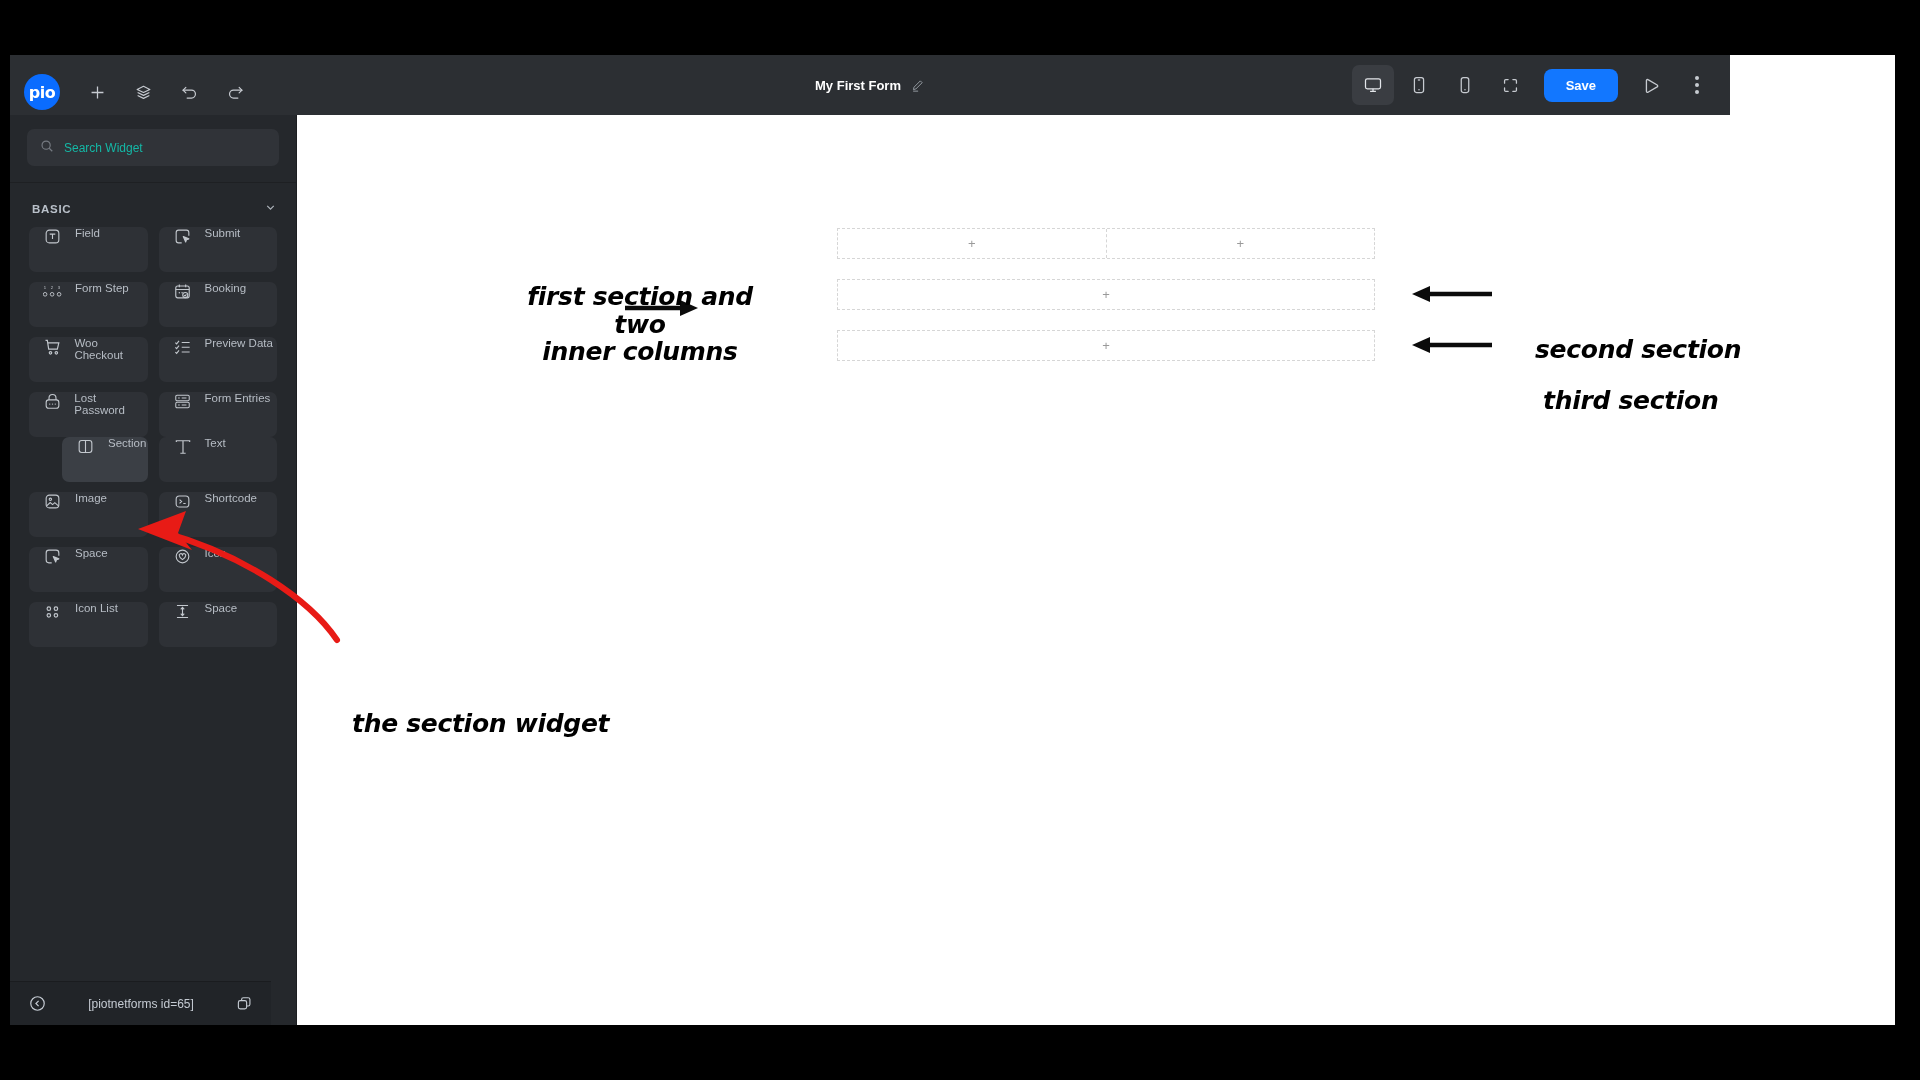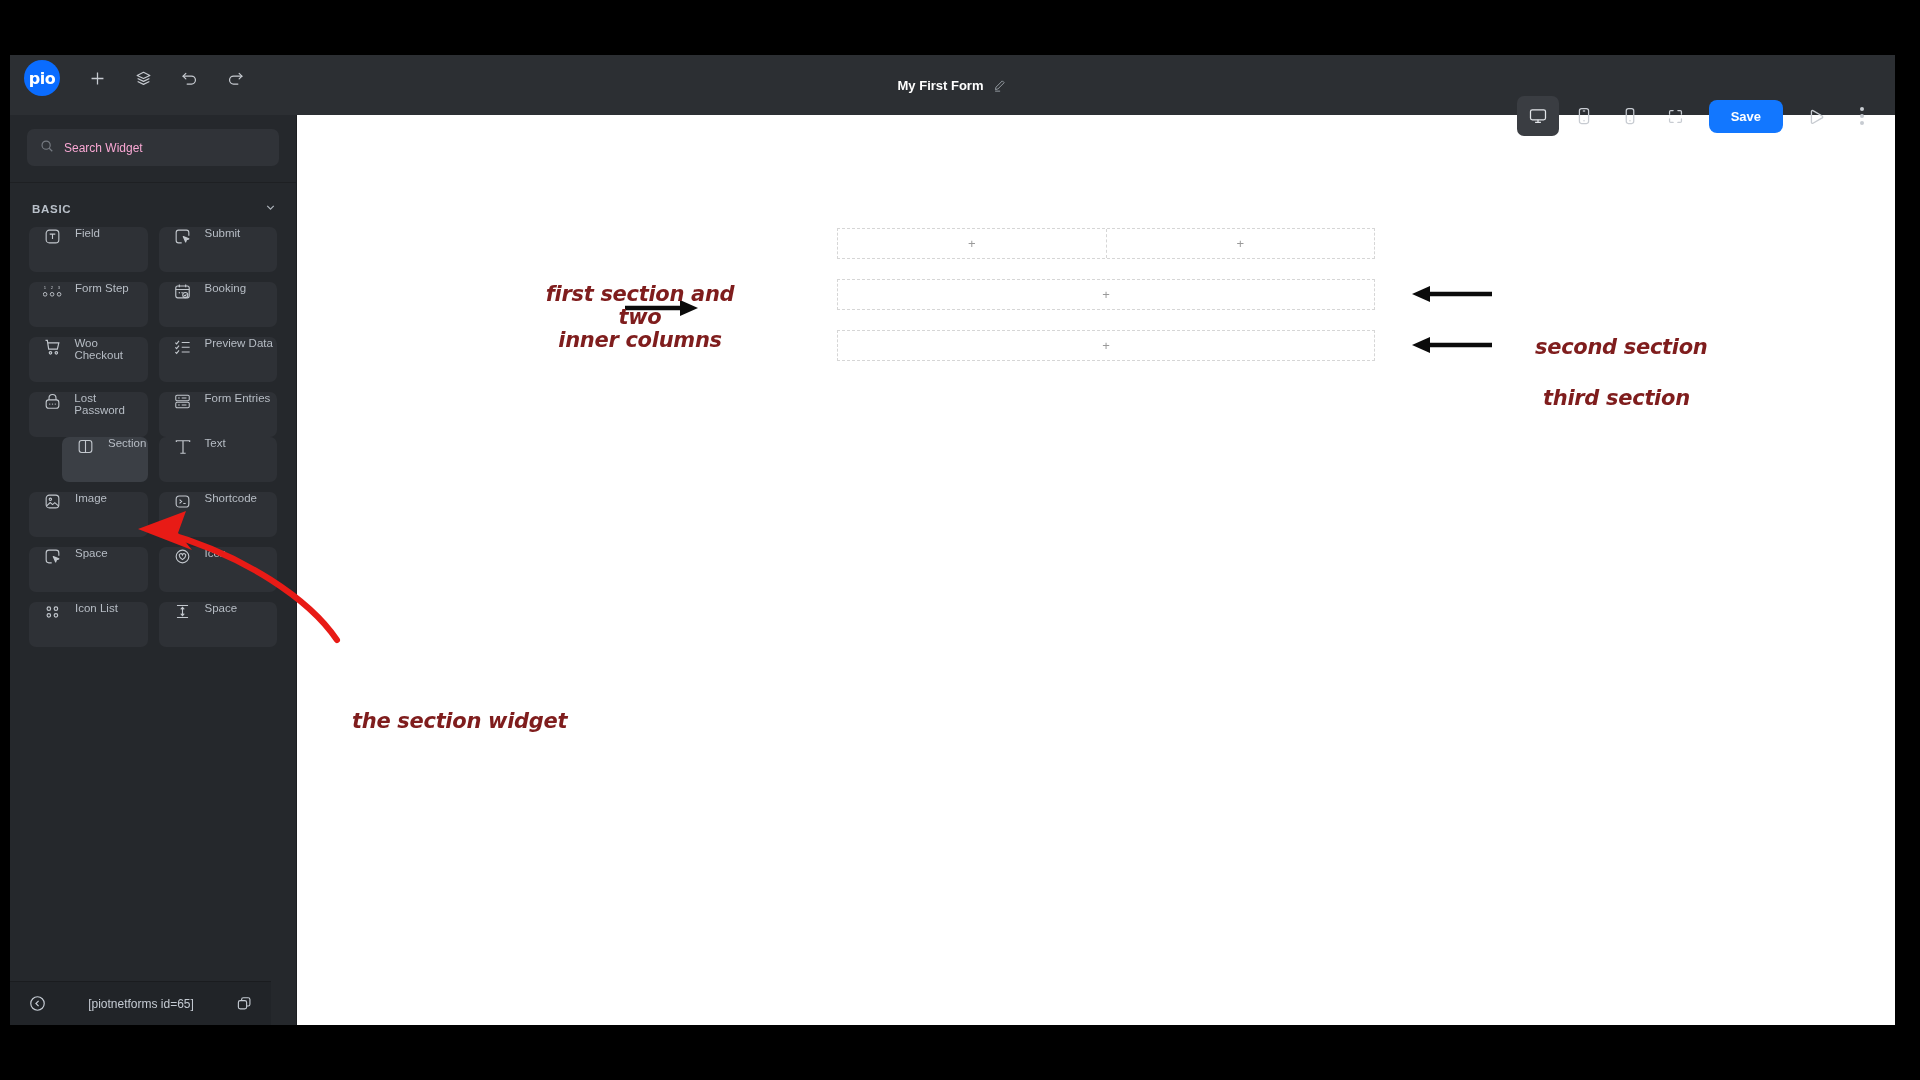--- a/index.html
+++ b/index.html
@@ -14,23 +14,23 @@
     left: 10px; top: 55px;
     width: 1885px; height: 970px;
     background: #ffffff;
     display: flex;
     overflow: hidden;
   }
 
   
   .topbar {
     position: absolute; left: 0; top: 0;
-    width: 1885px; height: 60px;
+    width: 1720px; height: 60px;
     background: #2c2f33;
-    display: flex; align-items: flex-start;
+    display: flex; align-items: flex-end;
     z-index: 5;
   }
   .tb-left { display: flex; align-items: center; gap: 0px; padding-left: 14px; }
   .logo {
     width: 36px; height: 36px; border-radius: 50%;
     background: #0a6cff;
     display: flex; align-items: center; justify-content: center;
     color: #fff; font-size: 16px; font-weight: 700; letter-spacing: -0.5px;
     font-family: "DejaVu Sans", sans-serif;
   }
@@ -46,21 +46,21 @@
     display: flex; align-items: center; justify-content: center;
     gap: 9px; pointer-events: none;
   }
   .tb-title {
     color: #ffffff; font-size: 13px; font-weight: 700;
     pointer-events: auto;
   }
   .pencil { color: #9aa0a6; pointer-events: auto; display:flex; }
   .tb-right {
     position: absolute; right: 12px; top: 0; height: 60px;
-    display: flex; align-items: center; gap: 4px; margin-top: 31px;
+    display: flex; align-items: center; gap: 4px;
   }
   .dev-btn {
     width: 42px; height: 40px; border-radius: 7px;
     display: flex; align-items: center; justify-content: center;
     color: #c7cbd1;
   }
   .dev-btn.active { background: #3a3d42; }
   .save-btn {
     background: #1277ff; color: #fff;
     font-size: 13px; font-weight: 700;
@@ -80,21 +80,21 @@
     background: #25282c;
     position: relative;
     flex: 0 0 287px;
     border-right: 1px solid #1c1e21;
   }
   .search-wrap { padding: 14px 17px 16px 17px; }
   .search-box {
     height: 37px; background: #303338; border-radius: 7px;
     display: flex; align-items: center; gap: 10px; padding: 0 13px;
   }
-  .search-box .ph { color: #f9a8d4; font-size: 12px; }
+  .search-box .ph { color: #14b8a6; font-size: 12px; }
   .sb-divider { height: 1px; background: #1e2023; }
 
   .group-head {
     display: flex; align-items: center; justify-content: space-between;
     padding: 17px 19px 9px 22px;
   }
   .group-head .gt {
     color: #b9c0c9; font-size: 11.5px; font-weight: 700; letter-spacing: 0.7px;
   }
   .chev { color: #aeb4bb; }
@@ -148,22 +148,22 @@
   }
   .sec .col + .col { border-left: 1px dashed #d6d6d6; }
   .plus { color: #9a9a9a; font-size: 13px; line-height: 1; user-select:none; }
 
   
   .anno {
     position: absolute;
     font-family: "DejaVu Sans", sans-serif;
     font-weight: 700;
     font-style: italic;
-    color: #7f1d1d;
-    font-size: 21px;
+    color: #000000;
+    font-size: 25px;
     line-height: 1.1;
     letter-spacing: -0.3px;
     white-space: pre-line;
   }
   #anno-first { left: 515px; top: 228px; width: 230px; text-align: center; }
   #anno-second { left: 1525px; top: 281px; }
   #anno-third  { left: 1533px; top: 332px; }
   #anno-widget { left: 342px; top: 655px; }
 
   .arrow-svg { position: absolute; left: 0; top: 0; width: 1885px; height: 970px; pointer-events: none; }

